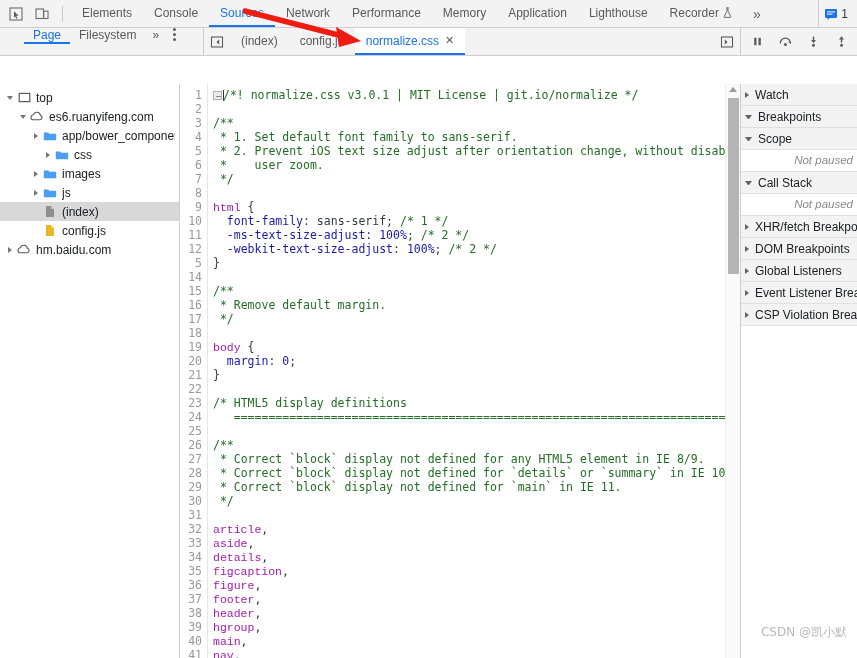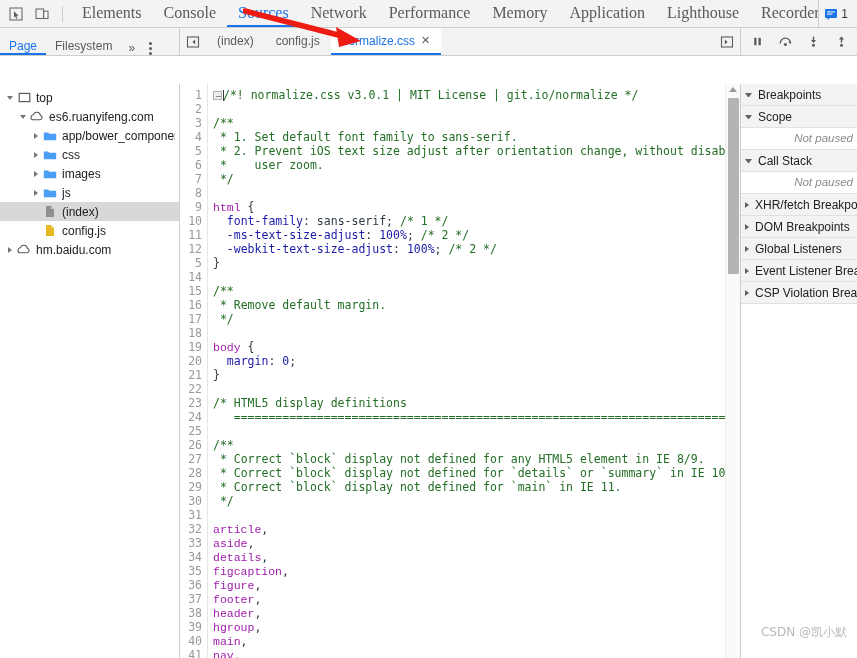--- a/index.html
+++ b/index.html
@@ -23,42 +23,42 @@
   }
   .tb-icons { display: flex; align-items: center; padding: 0 4px 0 6px; gap: 6px; }
   .tb-ico {
     width: 20px; height: 20px; display: flex; align-items: center; justify-content: center;
     border-radius: 2px; cursor: pointer;
   }
   .tb-sep { width: 1px; height: 16px; background: #cacaca; align-self: center; margin: 0 4px; }
   .mtabs { display: flex; align-items: stretch; flex: 1; overflow: hidden; }
   .mtab {
     padding: 0 11px; display: flex; align-items: center;
-    font-size: 16px; color: #5a5a5a; white-space: nowrap; cursor: pointer;
-    border-bottom: 2px solid transparent; position: relative; font-family: Liberation Serif, serif;
+    font-size: 12px; color: #5a5a5a; white-space: nowrap; cursor: pointer;
+    border-bottom: 2px solid transparent; position: relative;
   }
   .mtab.active { color: #1a73e8; border-bottom-color: #1a73e8; }
   .mtab .flaskico { margin-left: 4px; display: inline-flex; }
   .chev-more {
     padding: 0 10px; display: flex; align-items: center; color: #5a5a5a;
     font-size: 14px; cursor: pointer;
   }
   .tb-right { display: flex; align-items: center; padding-right: 4px; border-left: 1px solid #cdcdcd; }
   .issues-pill {
     display: flex; align-items: center; gap: 3px; padding: 2px 5px;
     cursor: pointer; border-radius: 2px;
   }
   .issues-pill span { font-size: 12px; color: #303942; }
 
   
   .row2 {
     height: 28px; min-height: 28px; display: flex; align-items: stretch;
     background: #f3f3f3; border-bottom: 1px solid #cdcdcd;
   }
-  .nav-tabs { width: 180px; min-width: 180px; display: flex; align-items: flex-end; border-right: 1px solid #cdcdcd; }
+  .nav-tabs { width: 180px; min-width: 180px; display: flex; align-items: flex-start; border-right: 1px solid #cdcdcd; margin-left: 24px; }
   .ntab {
     padding: 0 9px; display: flex; align-items: center; font-size: 12px;
     color: #5a5a5a; cursor: pointer; border-bottom: 2px solid transparent; white-space: nowrap;
   }
   .ntab.active { color: #1a73e8; border-bottom-color: #1a73e8; }
   .ntab-more { padding: 0 7px; display: flex; align-items: center; color: #5a5a5a; cursor: pointer; }
   .kebab { padding: 0 7px; display: flex; align-items: center; cursor: pointer; }
   .kebab .dots { display: flex; flex-direction: column; gap: 2px; }
   .kebab .dots i { width: 3px; height: 3px; background: #5a5a5a; border-radius: 50%; display: block; }
 
@@ -362,21 +362,21 @@
             <i class="tri"></i>
           </span>
         <span class="tico">
           <svg width="14" height="12" viewBox="0 0 14 12">
               <path d="M.8 2.4h4.4l1.1 1.3h6.9v6.5H.8z" fill="#4a9ff5"></path>
             </svg>
         </span>
         <span class="tlabel">app/bower_components</span>
       </div>
 
-      <div class="trow" style="padding-left:30px">
+      <div class="trow" style="padding-left:42px">
         <span class="tw">
             <i class="tri"></i>
           </span>
         <span class="tico">
           <svg width="14" height="12" viewBox="0 0 14 12">
               <path d="M.8 2.4h4.4l1.1 1.3h6.9v6.5H.8z" fill="#4a9ff5"></path>
             </svg>
         </span>
         <span class="tlabel">css</span>
       </div>
@@ -488,20 +488,24 @@
         </div>
       <div class="code" id="codearea"><div class="ln"><span class="foldbox"></span><span class="caret"></span><span class="cm">/*! normalize.css v3.0.1 | MIT License | git.io/normalize */</span></div><div class="ln">&nbsp;</div><div class="ln"><span class="cm">/**</span></div><div class="ln"><span class="cm"> * 1. Set default font family to sans-serif.</span></div><div class="ln"><span class="cm"> * 2. Prevent iOS text size adjust after orientation change, without disabling</span></div><div class="ln"><span class="cm"> *    user zoom.</span></div><div class="ln"><span class="cm"> */</span></div><div class="ln">&nbsp;</div><div class="ln"><span class="sel">html</span><span class="plain"> {</span></div><div class="ln"><span class="prop">  font-family</span><span class="plain">: sans-serif; </span><span class="cm">/* 1 */</span></div><div class="ln"><span class="prop">  -ms-text-size-adjust</span><span class="plain">: </span><span class="num">100%</span><span class="plain">; </span><span class="cm">/* 2 */</span></div><div class="ln"><span class="prop">  -webkit-text-size-adjust</span><span class="plain">: </span><span class="num">100%</span><span class="plain">; </span><span class="cm">/* 2 */</span></div><div class="ln"><span class="plain">}</span></div><div class="ln">&nbsp;</div><div class="ln"><span class="cm">/**</span></div><div class="ln"><span class="cm"> * Remove default margin.</span></div><div class="ln"><span class="cm"> */</span></div><div class="ln">&nbsp;</div><div class="ln"><span class="sel">body</span><span class="plain"> {</span></div><div class="ln"><span class="prop">  margin</span><span class="plain">: </span><span class="num">0</span><span class="plain">;</span></div><div class="ln"><span class="plain">}</span></div><div class="ln">&nbsp;</div><div class="ln"><span class="cm">/* HTML5 display definitions</span></div><div class="ln"><span class="cm">   ========================================================================== */</span></div><div class="ln">&nbsp;</div><div class="ln"><span class="cm">/**</span></div><div class="ln"><span class="cm"> * Correct `block` display not defined for any HTML5 element in IE 8/9.</span></div><div class="ln"><span class="cm"> * Correct `block` display not defined for `details` or `summary` in IE 10/11.</span></div><div class="ln"><span class="cm"> * Correct `block` display not defined for `main` in IE 11.</span></div><div class="ln"><span class="cm"> */</span></div><div class="ln">&nbsp;</div><div class="ln"><span class="sel">article</span><span class="plain">,</span></div><div class="ln"><span class="sel">aside</span><span class="plain">,</span></div><div class="ln"><span class="sel">details</span><span class="plain">,</span></div><div class="ln"><span class="sel">figcaption</span><span class="plain">,</span></div><div class="ln"><span class="sel">figure</span><span class="plain">,</span></div><div class="ln"><span class="sel">footer</span><span class="plain">,</span></div><div class="ln"><span class="sel">header</span><span class="plain">,</span></div><div class="ln"><span class="sel">hgroup</span><span class="plain">,</span></div><div class="ln"><span class="sel">main</span><span class="plain">,</span></div><div class="ln"><span class="sel">nav</span><span class="plain">,</span></div><div class="ln"><span class="sel">section</span><span class="plain">,</span></div></div>
       <div class="vscroll">
         <div class="arrowup"></div>
         <div class="vthumb"></div>
       </div>
     </div>
 
     <div class="dbgpane" id="dbgpane">
         <div class="sect-head">
+          <i class="stri"></i>
+          <span class="stitle">Watch</span>
+        </div>
+        <div class="sect-head">
           <i class="stri open"></i>
           <span class="stitle">Breakpoints</span>
         </div>
         <div class="sect-head">
           <i class="stri open"></i>
           <span class="stitle">Scope</span>
         </div>
         <div class="sect-body">Not paused</div>
         <div class="sect-head">
           <i class="stri open"></i>

